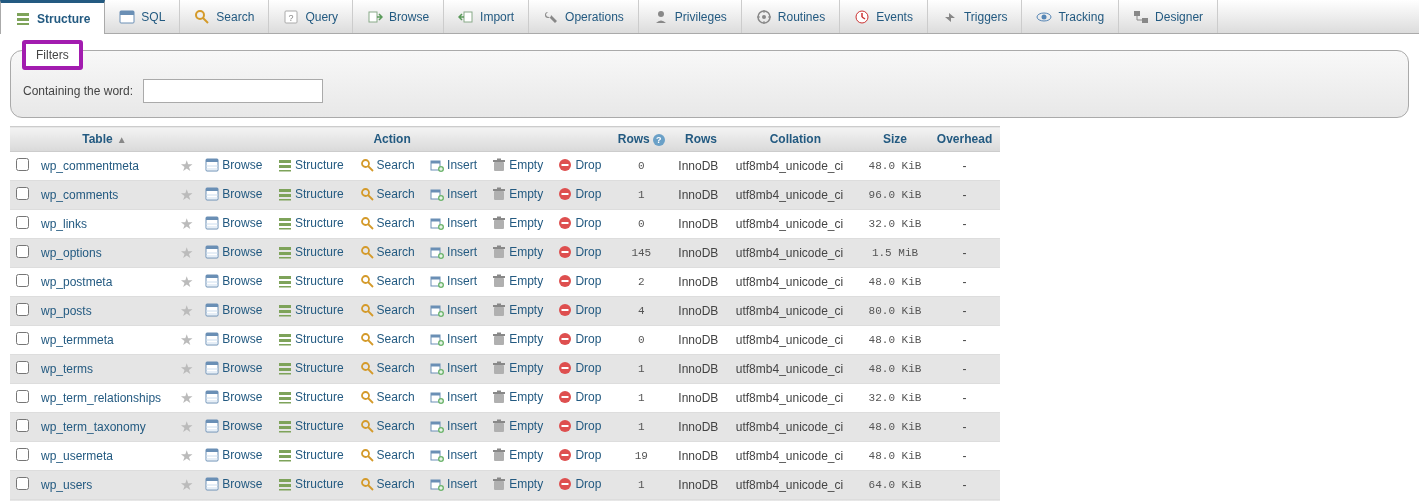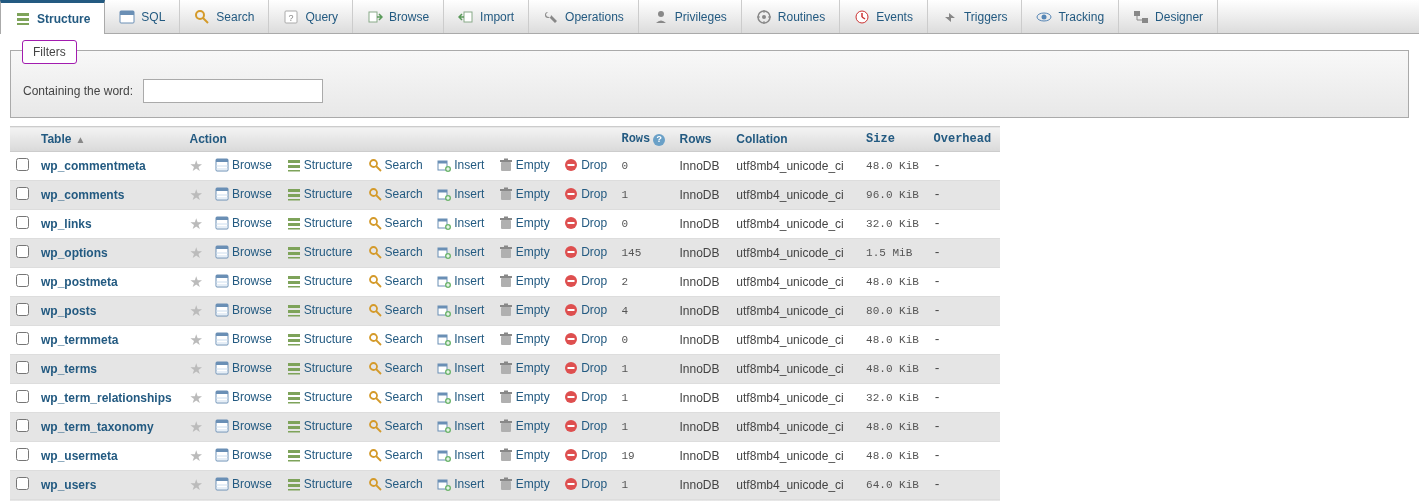--- a/index.html
+++ b/index.html
@@ -38,71 +38,71 @@
     color: #235a81;
   }
   .tab .ticon { width:16px; height:16px; display:flex; align-items:center; justify-content:center; }
   .tab svg { display:block; }
   
   .filters-region { padding: 16px 10px 8px 10px; position:relative; }
   .filters-label {
     position:absolute;
     top:6px; left:22px;
     background:#fff;
-    border:1px solid #a21caf;
+    border:4px solid #a21caf;
     border-radius:3px;
     padding:4px 10px;
     font-size:12px;
     color:#444;
     z-index:2;
   }
   .filters-box {
     border:1px solid #aaa;
-    border-radius:0;
+    border-radius:12px;
     background: linear-gradient(#f8f8f8,#e8e8e8);
     padding: 28px 12px 14px 12px;
     display:flex;
     align-items:center;
     gap:10px;
   }
   .filters-box input[type=text] {
     height:24px;
     width:180px;
     border:1px solid #aaa;
     background:#fff;
     padding:2px 6px;
   }
   .containing-label { color:#444; }
   
   .gridwrap { padding: 0 10px 10px 10px; }
   table.grid { border-collapse: collapse; width: 990px; }
   thead th {
-    text-align:left;
+    text-align:center;
     font-weight:bold;
     color:#235a81;
     background: linear-gradient(#f3f3f3,#d9d9d9);
     border-top:1px solid #ccc;
     border-bottom:1px solid #ccc;
     padding:5px 6px;
     font-size:12px;
     white-space:nowrap;
   }
-  thead th.right, td.right { text-align:left;font-family:Liberation Mono, monospace; }
+  thead th.right, td.right { text-align:center; }
   tbody tr.even { background:#fff; }
   tbody tr.odd  { background:#e5e5e5;margin-top:24px; }
   tbody td {
     padding:5px 6px;
     border-bottom:1px solid #ddd;
     white-space:nowrap;
     font-size:12px;
     color:#444;
     vertical-align:middle;
   }
   .chk { width:22px; text-align:center; }
-  .tblname a { color:#235a81; font-weight:bold; text-decoration:none; }
+  .tblname a { color:#235a81; font-weight:normal; text-decoration:none; }
   .star { color:#bbb; font-size:15px; cursor:pointer; width:18px; text-align:center; }
   .actlink { color:#235a81; text-decoration:none; cursor:pointer; display:inline-flex; align-items:center; gap:3px; margin-right:6px; }
   .actlink:last-child { margin-right:0; }
   .actlink svg { flex:0 0 auto; }
   .mono { font-family: "Courier New", monospace; font-size:11px; color:#555; }
   tfoot td {
     background: linear-gradient(#f0f0f0,#ddd);
     border-top:1px solid #bbb;
     border-bottom:1px solid #bbb;
     font-weight:bold;

